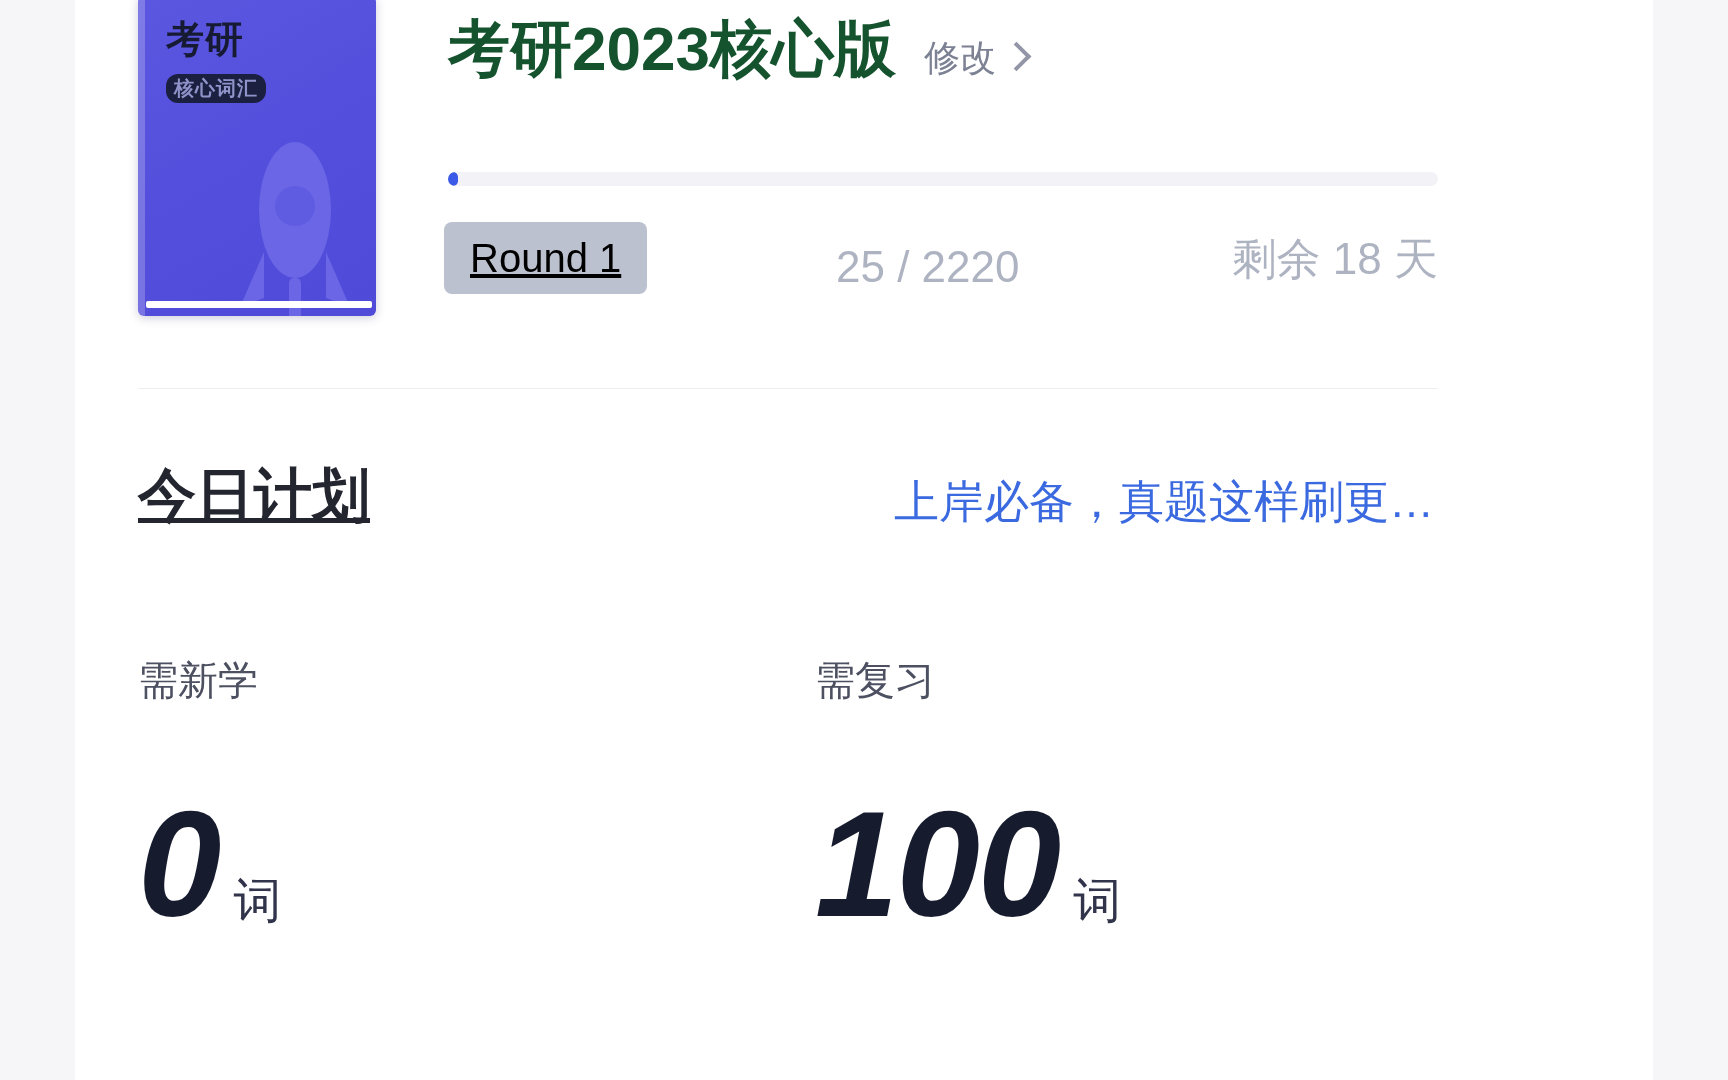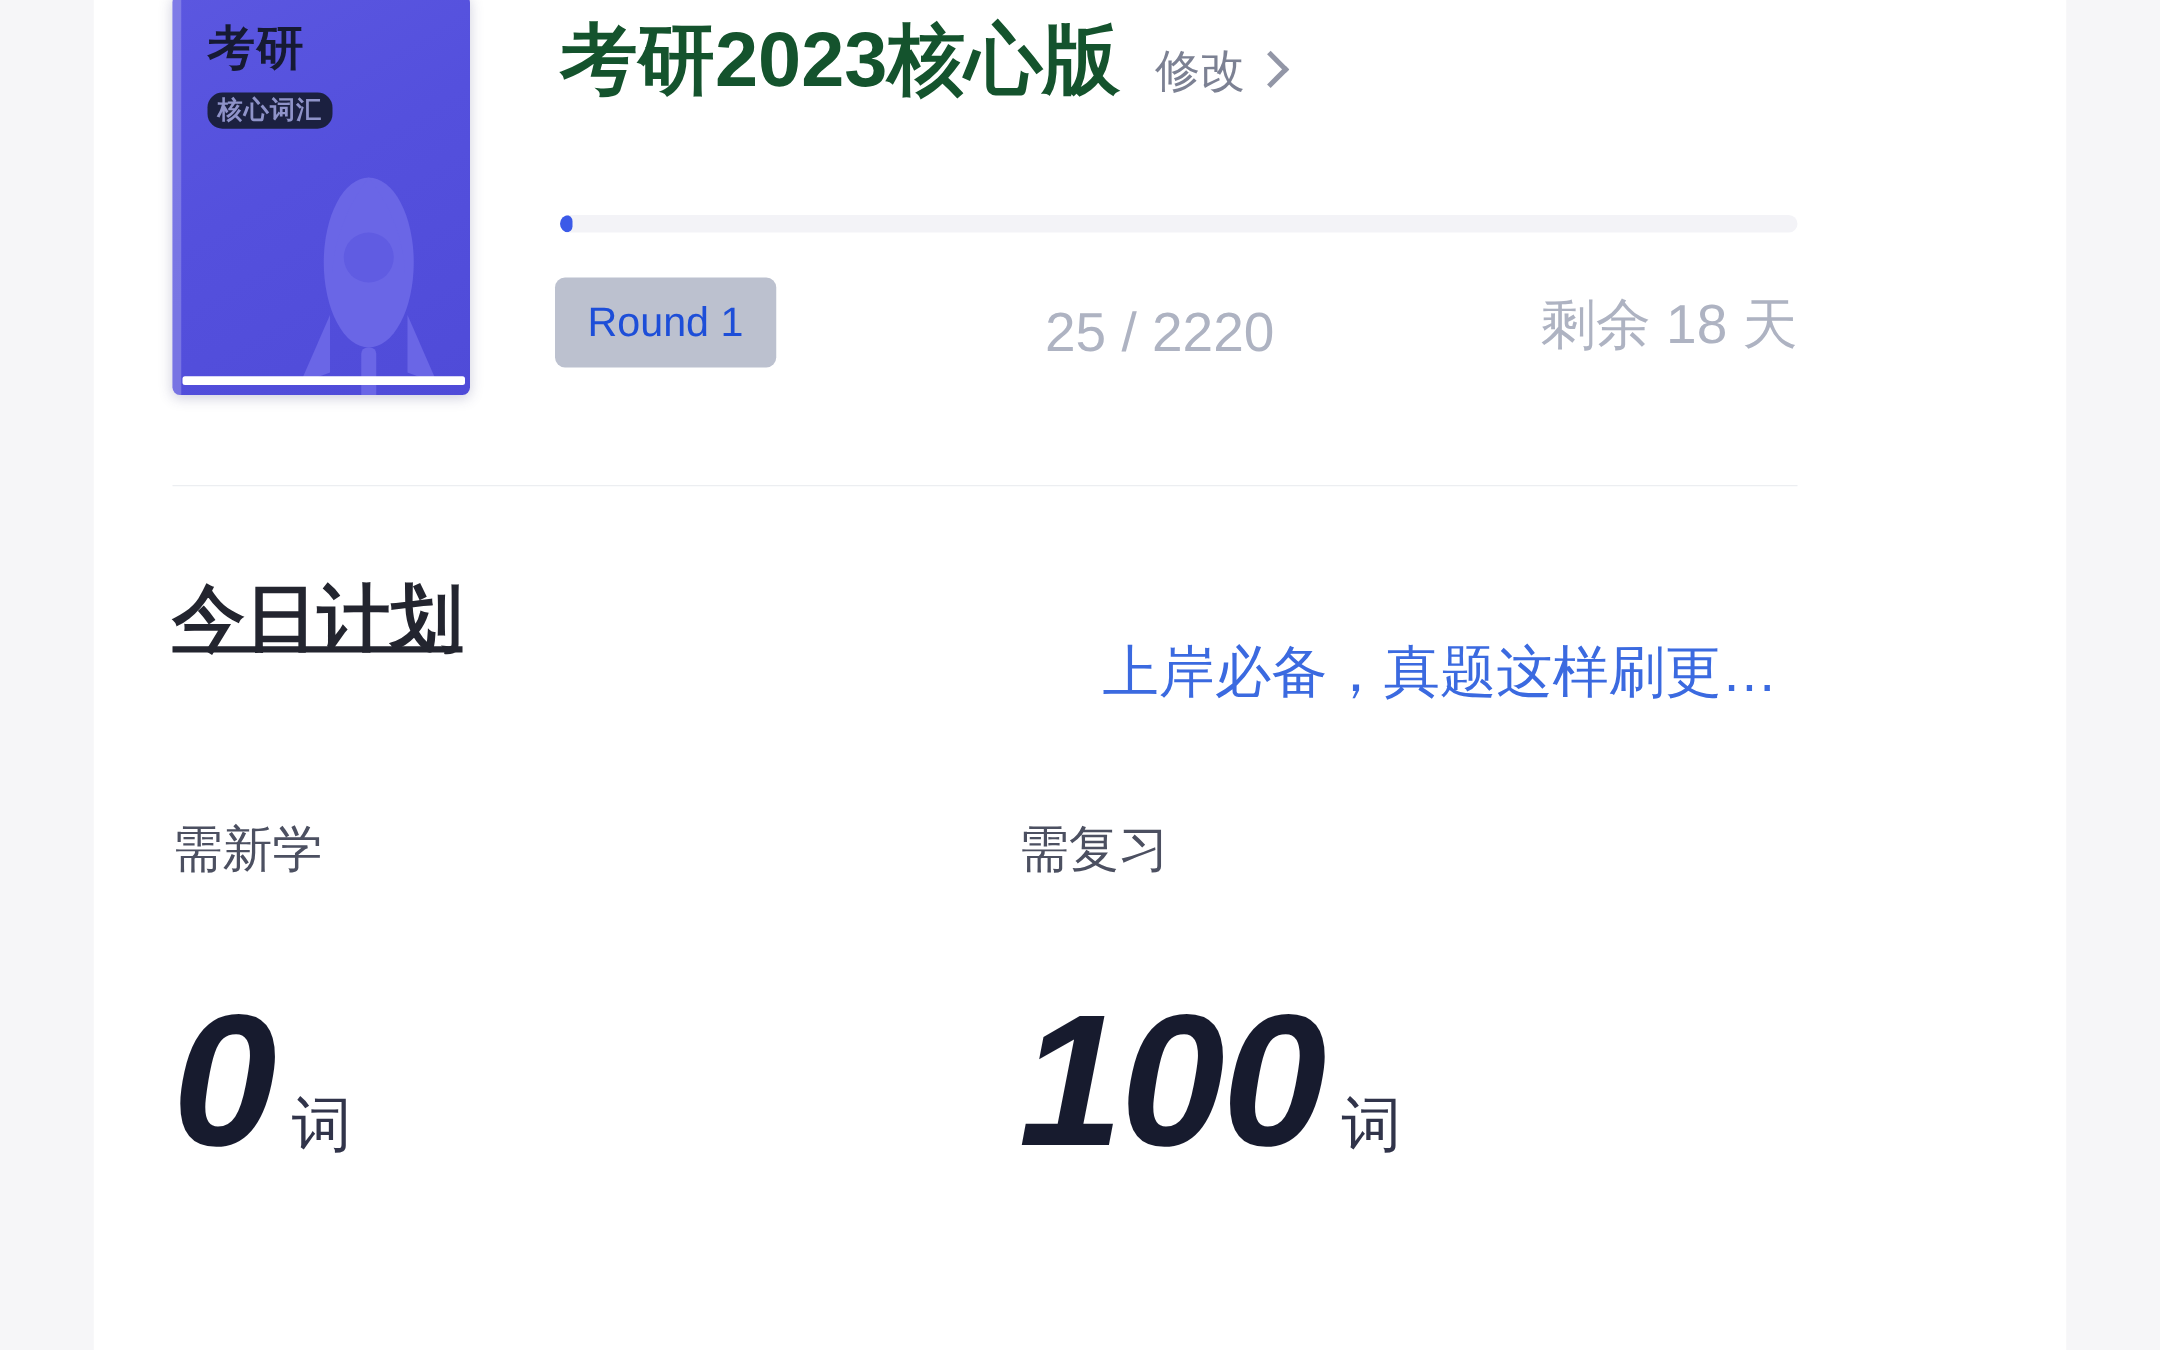--- a/index.html
+++ b/index.html
@@ -166,24 +166,25 @@
   }
   .round-badge {
     position: absolute;
     left: 0;
     top: 0;
     height: 72px;
     padding: 0 26px;
     display: flex;
     align-items: center;
     background: #bcc1cf;
-    color: #1d4ed8;
-    font-size: 33px;
+    color: #000000;
+    font-size: 40px;
     border-radius: 8px;
     white-space: nowrap;
+    text-decoration: underline;
   }
   .count-text {
     position: absolute;
     left: 392px;
     top: 8px;
     font-size: 44px;
     color: #aeb3c2;
     white-space: nowrap;
     margin-top: 12px;
   }
@@ -220,27 +221,26 @@
     top: 0;
     font-size: 58px;
     font-weight: bold;
     color: #23252f;
     line-height: 1;
     white-space: nowrap;
     text-decoration: underline;
   }
   .promo-link {
     position: absolute;
-    right: 16px;
+    right: 4px;
     top: 6px;
     font-size: 45px;
     color: #3b6ae0;
     white-space: nowrap;
     cursor: pointer;
-    margin-top: 36px;
   }
 
   
   .stats {
     position: absolute;
     left: 138px;
     top: 660px;
     width: 1300px;
   }
   .stat {

